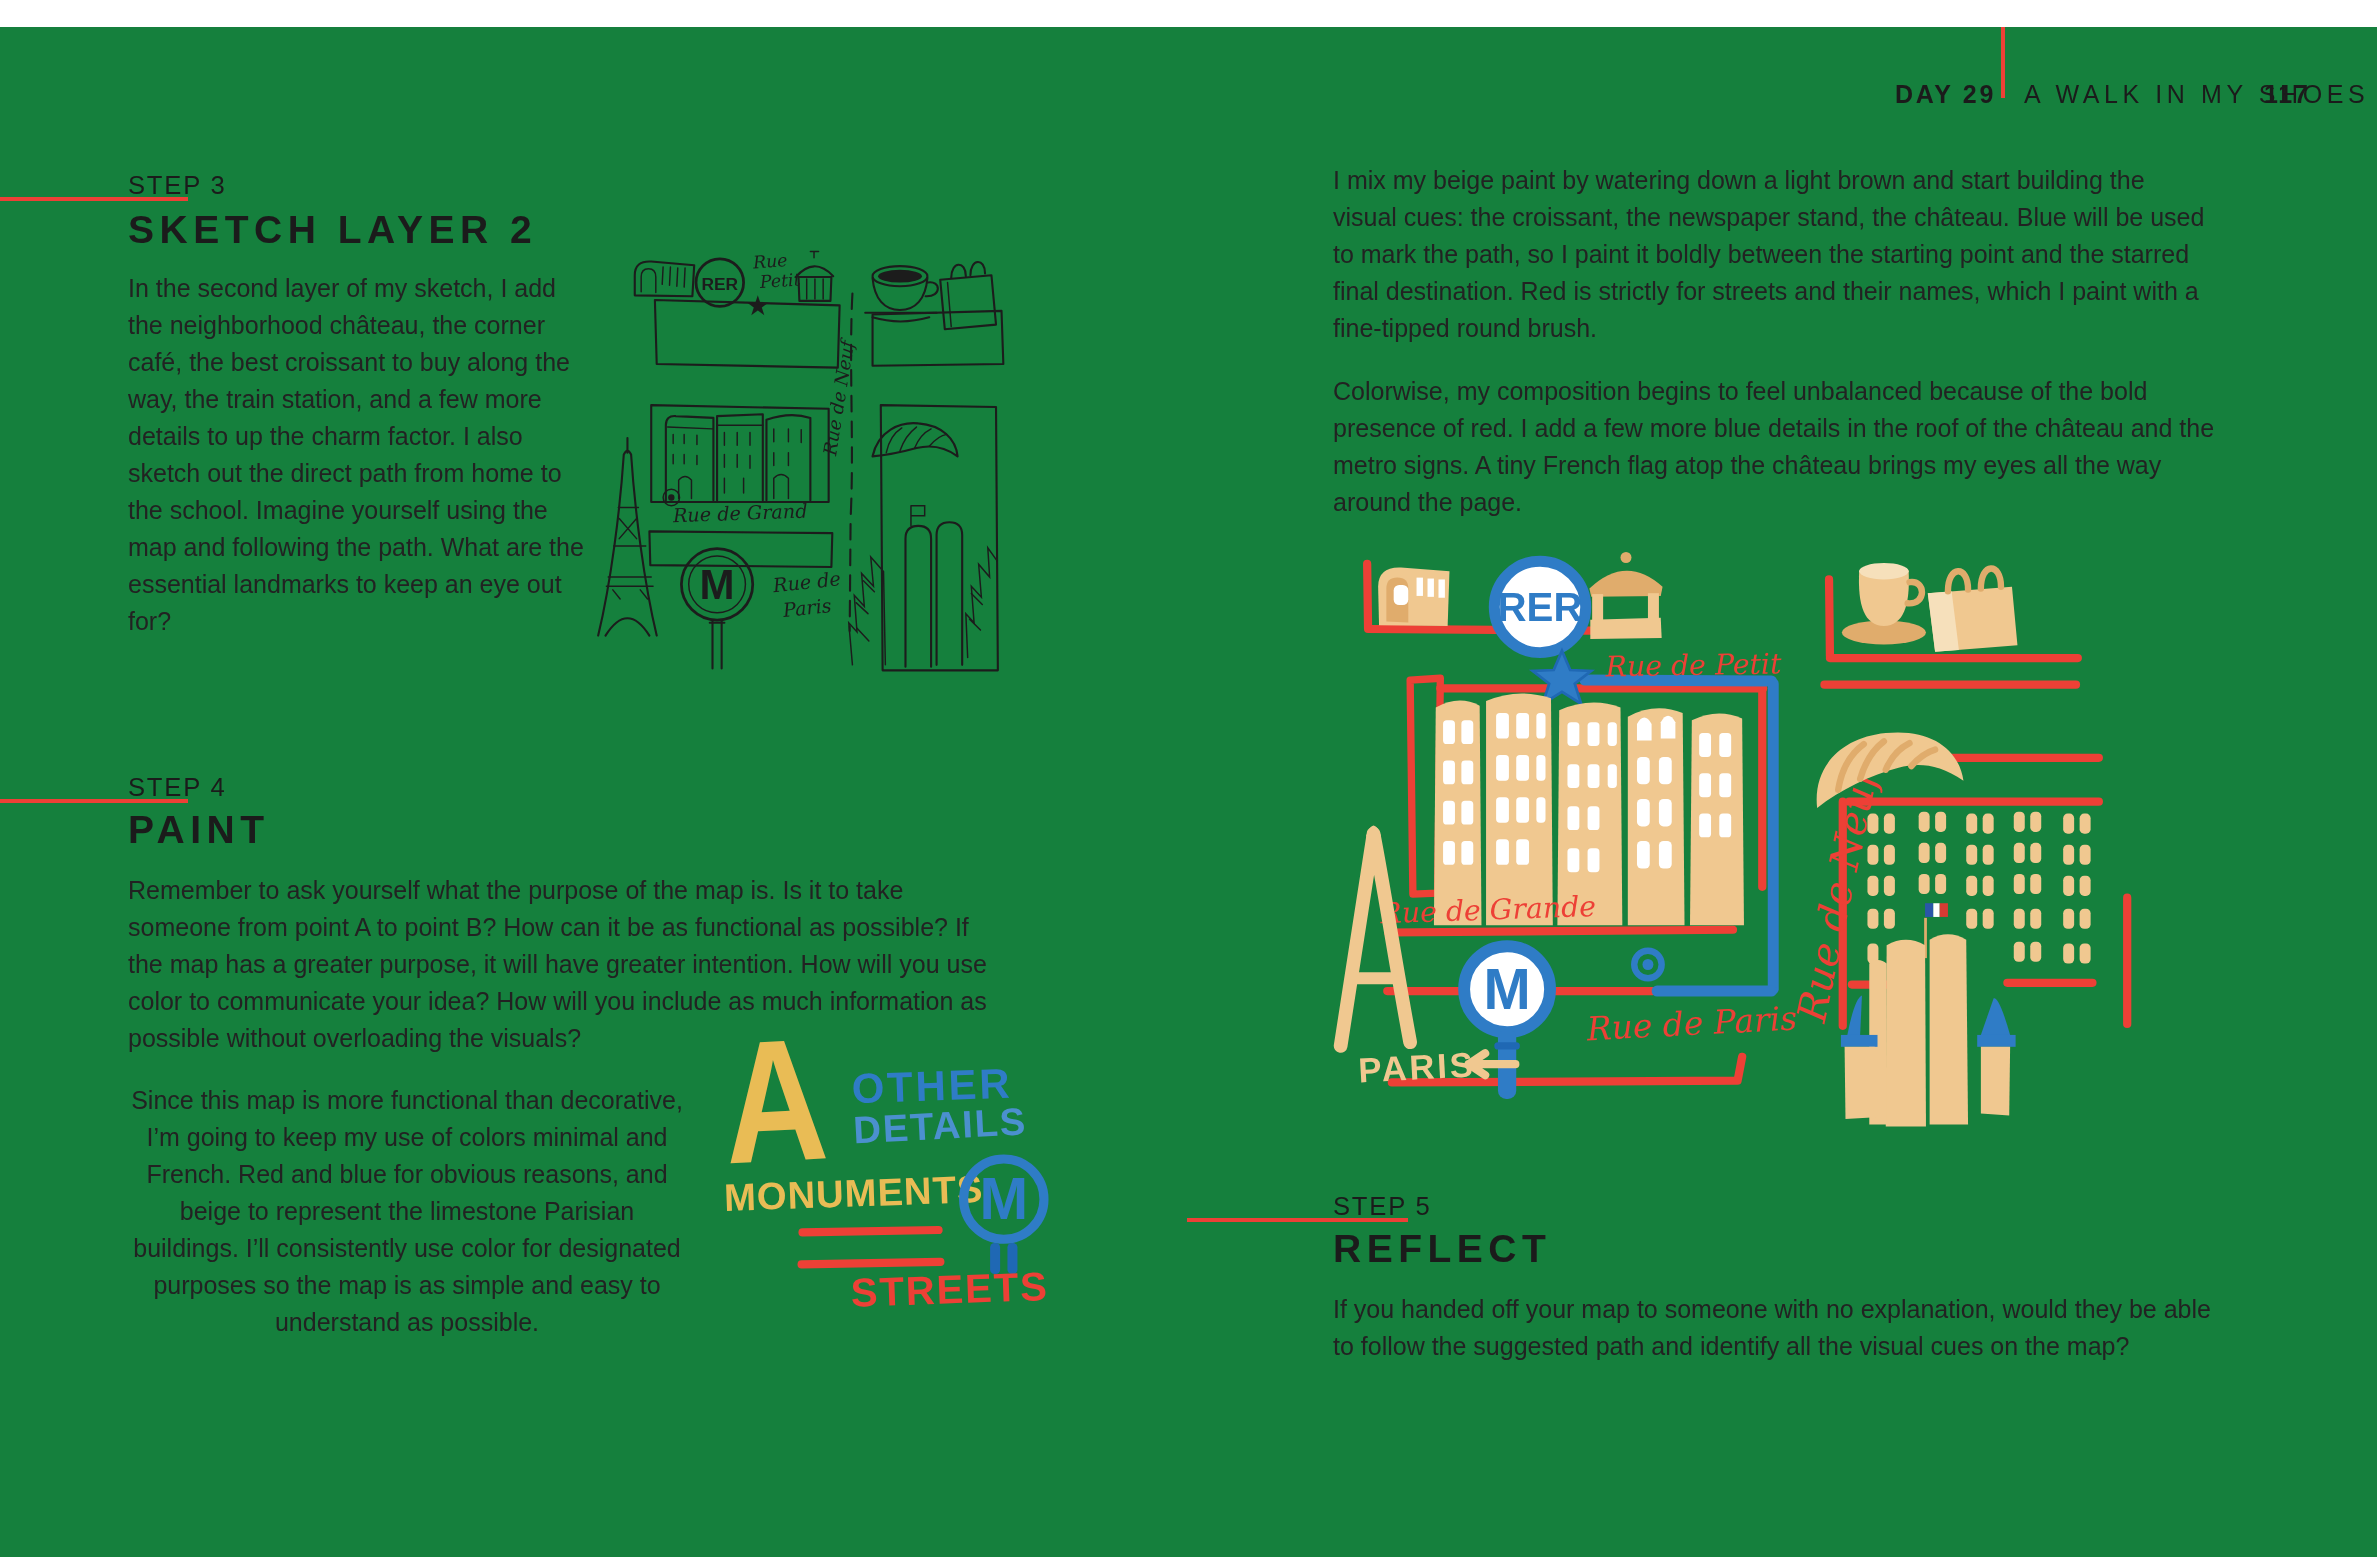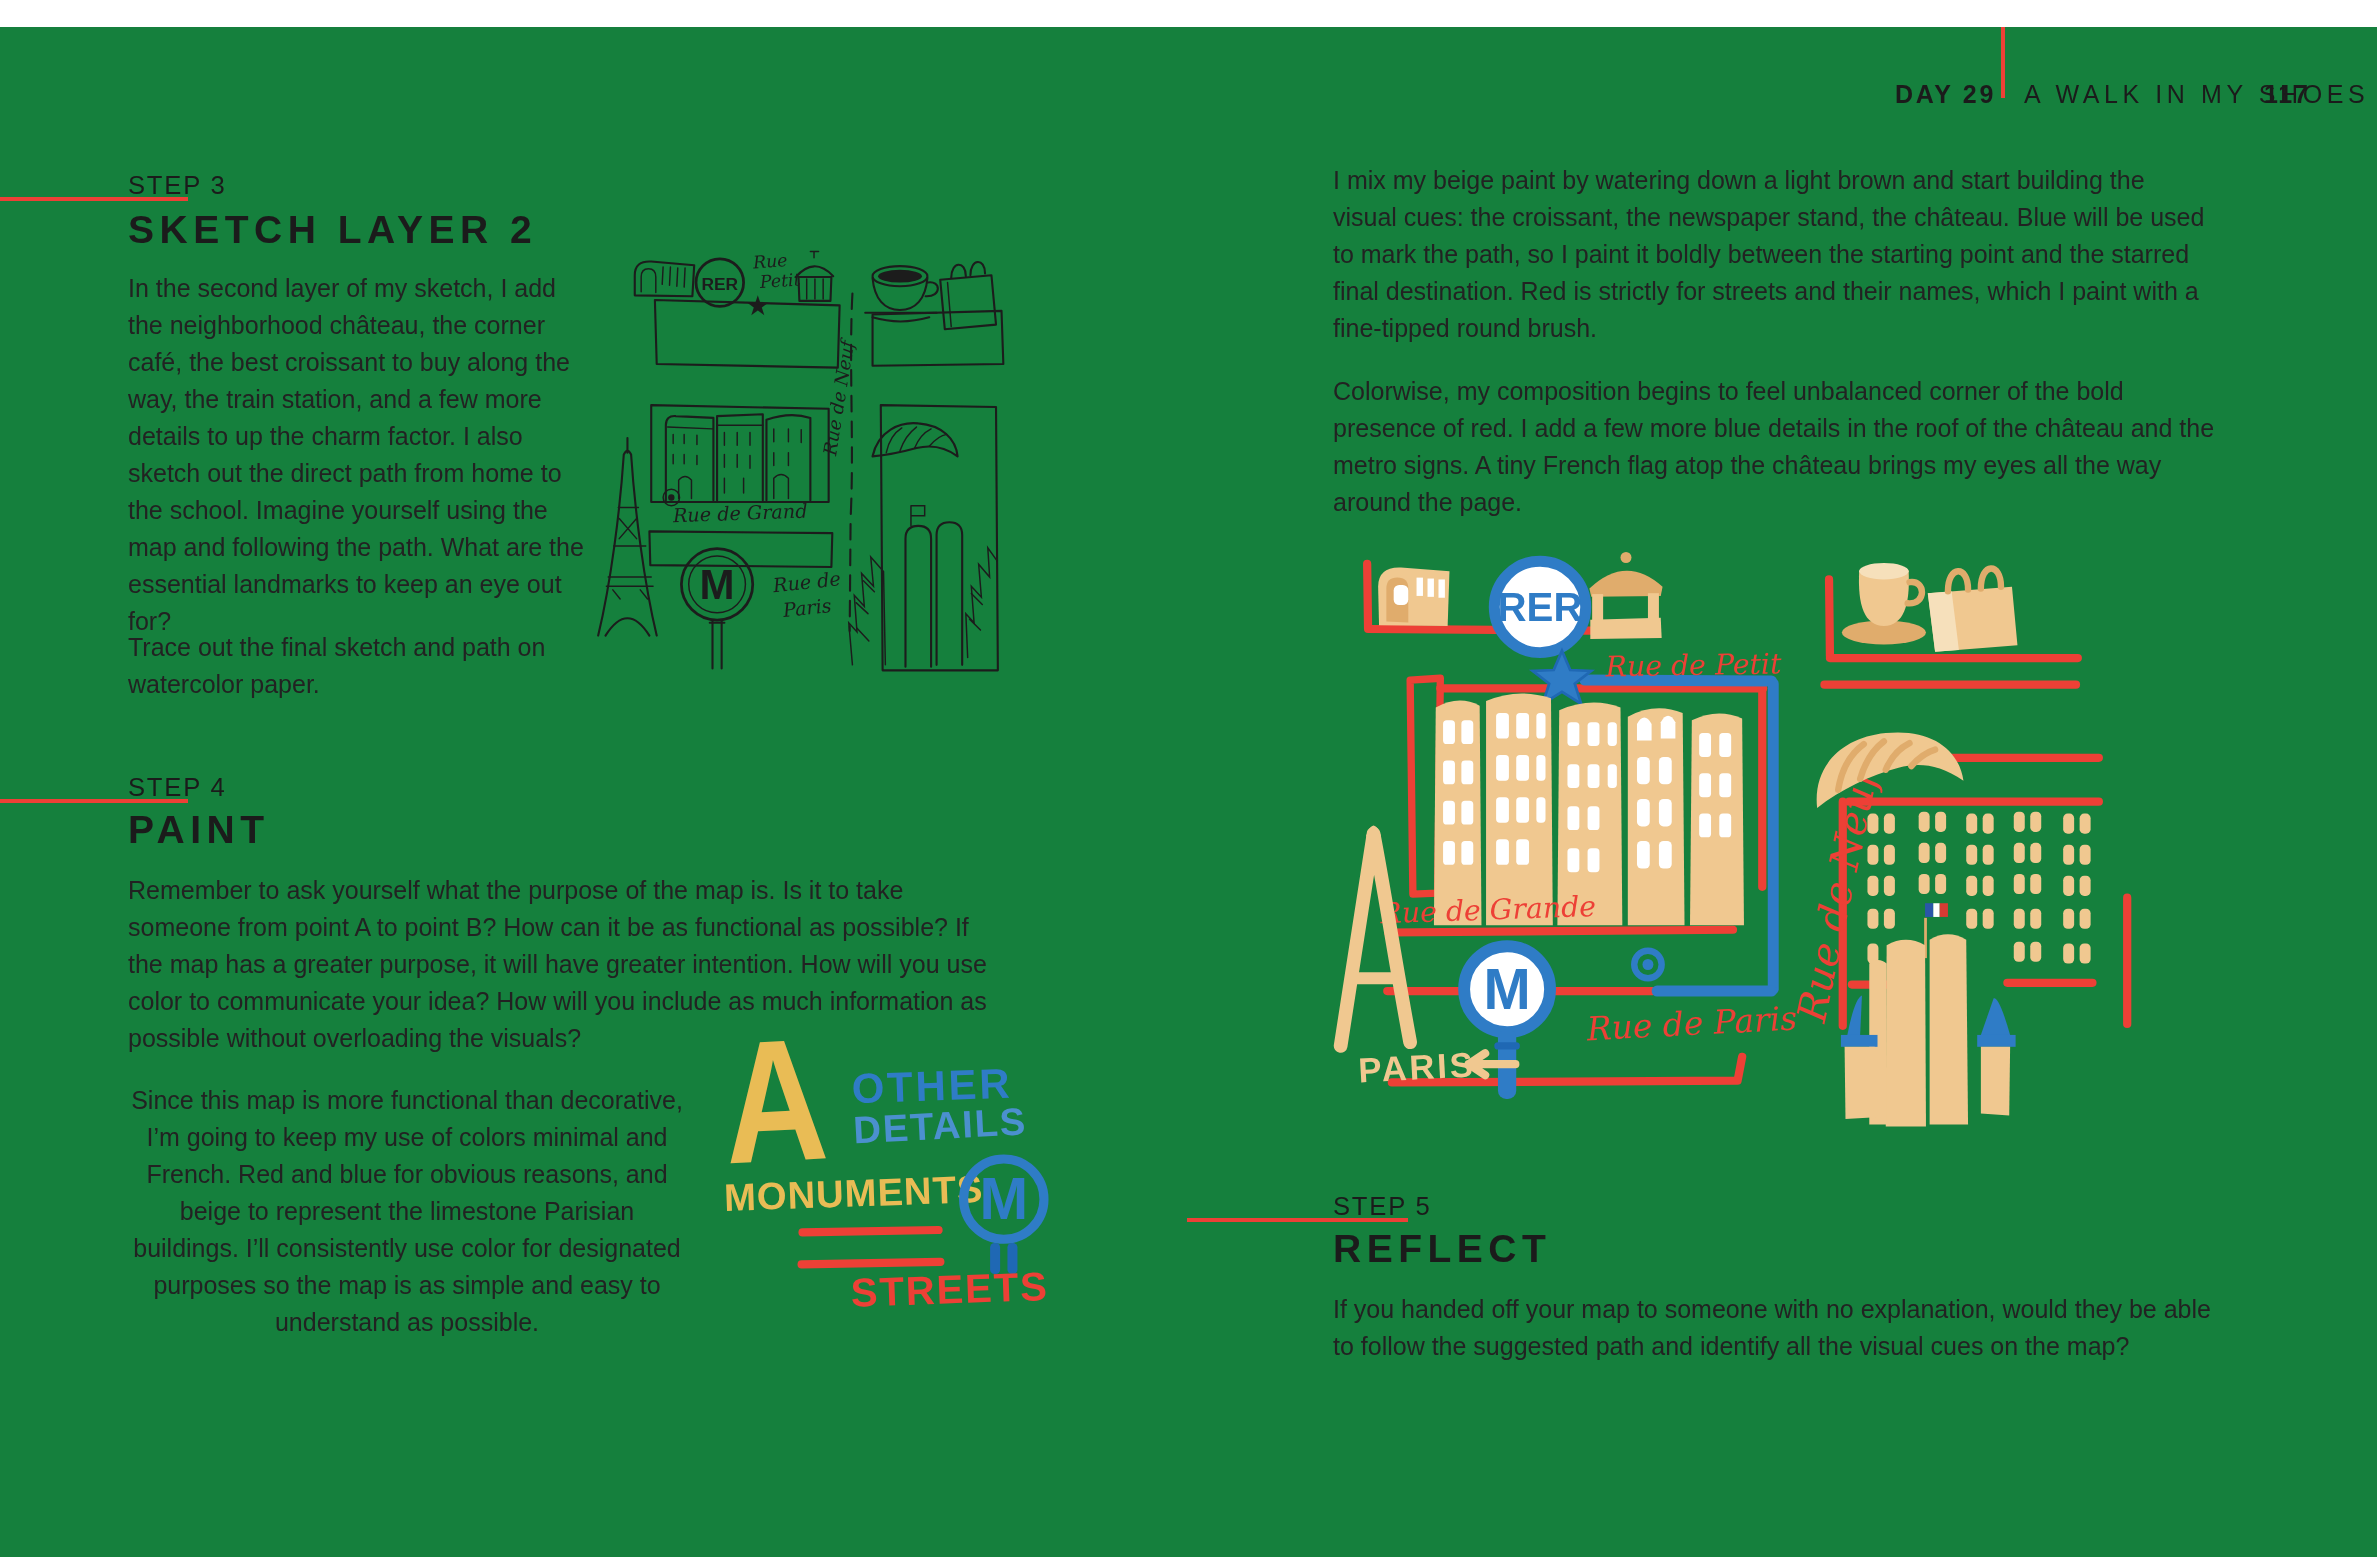--- a/index.html
+++ b/index.html
@@ -42,21 +42,20 @@
     <div class="hdr-day">DAY 29</div>
     <div class="hdr-rule"></div>
     <div class="hdr-title">A WALK IN MY SHOES</div>
     <div class="hdr-page">117</div>
   </div>
 
   <div class="step-rule" style="left:0;top:170px;width:188px;"></div>
   <div class="step-label" style="left:128px;top:144px;">STEP 3</div>
   <div class="step-title" style="left:128px;top:181px;">SKETCH LAYER 2</div>
   <div class="body-par" style="left:128px;top:243px;width:457px;">In the second layer of my sketch, I add the neighborhood château, the corner café, the best croissant to buy along the way, the train station, and a few more details to up the charm factor. I also sketch out the direct path from home to the school. Imagine yourself using the map and following the path. What are the essential landmarks to keep an eye out for?</div>
-  <div class="body-par" style="left:128px;top:602px;width:457px;">Trace out the final sketch and path on watercolor paper.</div>
 
   <svg viewBox="0 0 575 480" style="position:absolute;left:578px;top:208px;width:526px;height:439px;">
 
     <g>
       <path class="ink" d="M62,66 L62,44 Q62,28 80,29 L127,33 L125,67 Z"></path>
       <path class="ink-thin" d="M69,62 V46 Q69,37 77,37 Q85,37 85,46 V63"></path>
       <path class="ink-thin" d="M93,35 L92,54 M101,35 L100,55 M109,36 L108,56 M117,36 L116,57"></path>
     </g>
 
     <g>
@@ -171,21 +170,21 @@
       <text class="blue-text" x="330" y="216" text-anchor="middle" font-size="64">M</text>
       <rect x="315" y="242" width="11" height="34" rx="5" fill="var(--paint-blue-dark)"></rect>
       <rect x="334" y="242" width="11" height="34" rx="5" fill="var(--paint-blue-dark)"></rect>
     </g>
     <rect x="105" y="226" width="158" height="9" rx="4.5" fill="var(--accent-red)" transform="rotate(-1 105 226)"></rect>
     <rect x="104" y="261" width="161" height="9" rx="4.5" fill="var(--accent-red)" transform="rotate(-1 104 261)"></rect>
     <text class="red-text" x="163" y="312" font-size="44" letter-spacing="2" transform="rotate(-2 163 312)">STREETS</text>
   </svg>
 
   <div class="body-par" style="left:1333px;top:135px;width:882px;">I mix my beige paint by watering down a light brown and start building the visual cues: the croissant, the newspaper stand, the château. Blue will be used to mark the path, so I paint it boldly between the starting point and the starred final destination. Red is strictly for streets and their names, which I paint with a fine-tipped round brush.</div>
-  <div class="body-par" style="left:1333px;top:346px;width:882px;">Colorwise, my composition begins to feel unbalanced corner of the bold presence of red. I add a few more blue details in the roof of the château and the metro signs. A tiny French flag atop the château brings my eyes all the way around the page.</div>
+  <div class="body-par" style="left:1333px;top:346px;width:882px;">Colorwise, my composition begins to feel unbalanced because of the bold presence of red. I add a few more blue details in the roof of the château and the metro signs. A tiny French flag atop the château brings my eyes all the way around the page.</div>
 
   <svg viewBox="0 0 890 645" style="position:absolute;left:1326px;top:514px;width:814px;height:590px;">
 
     <g>
       <path class="red-street" d="M45,25 L46,96 L290,98"></path>
       <path class="red-street" d="M550,42 L551,126"></path>
       <path class="red-street" d="M551,128 H822"></path>
       <path class="red-street" d="M545,157 H820"></path>
       <path class="red-street" d="M92,152 L125,150 L122,385 L95,386 Z" style="stroke-width:8;"></path>
       <path class="red-street" d="M125,161 H478"></path>

